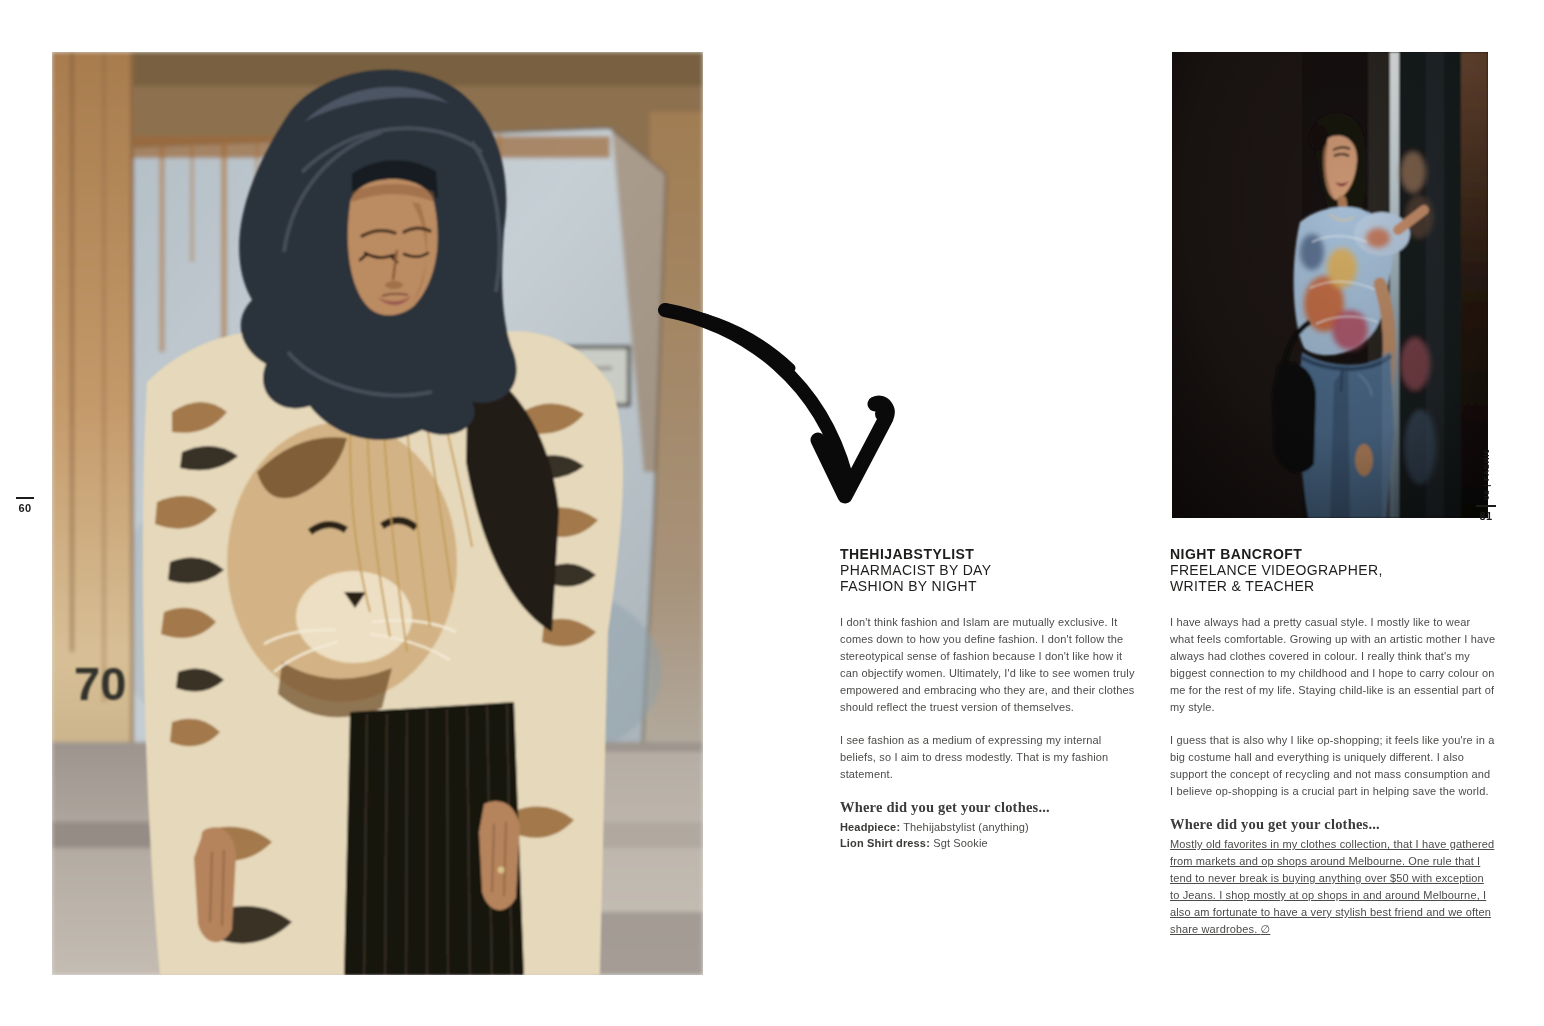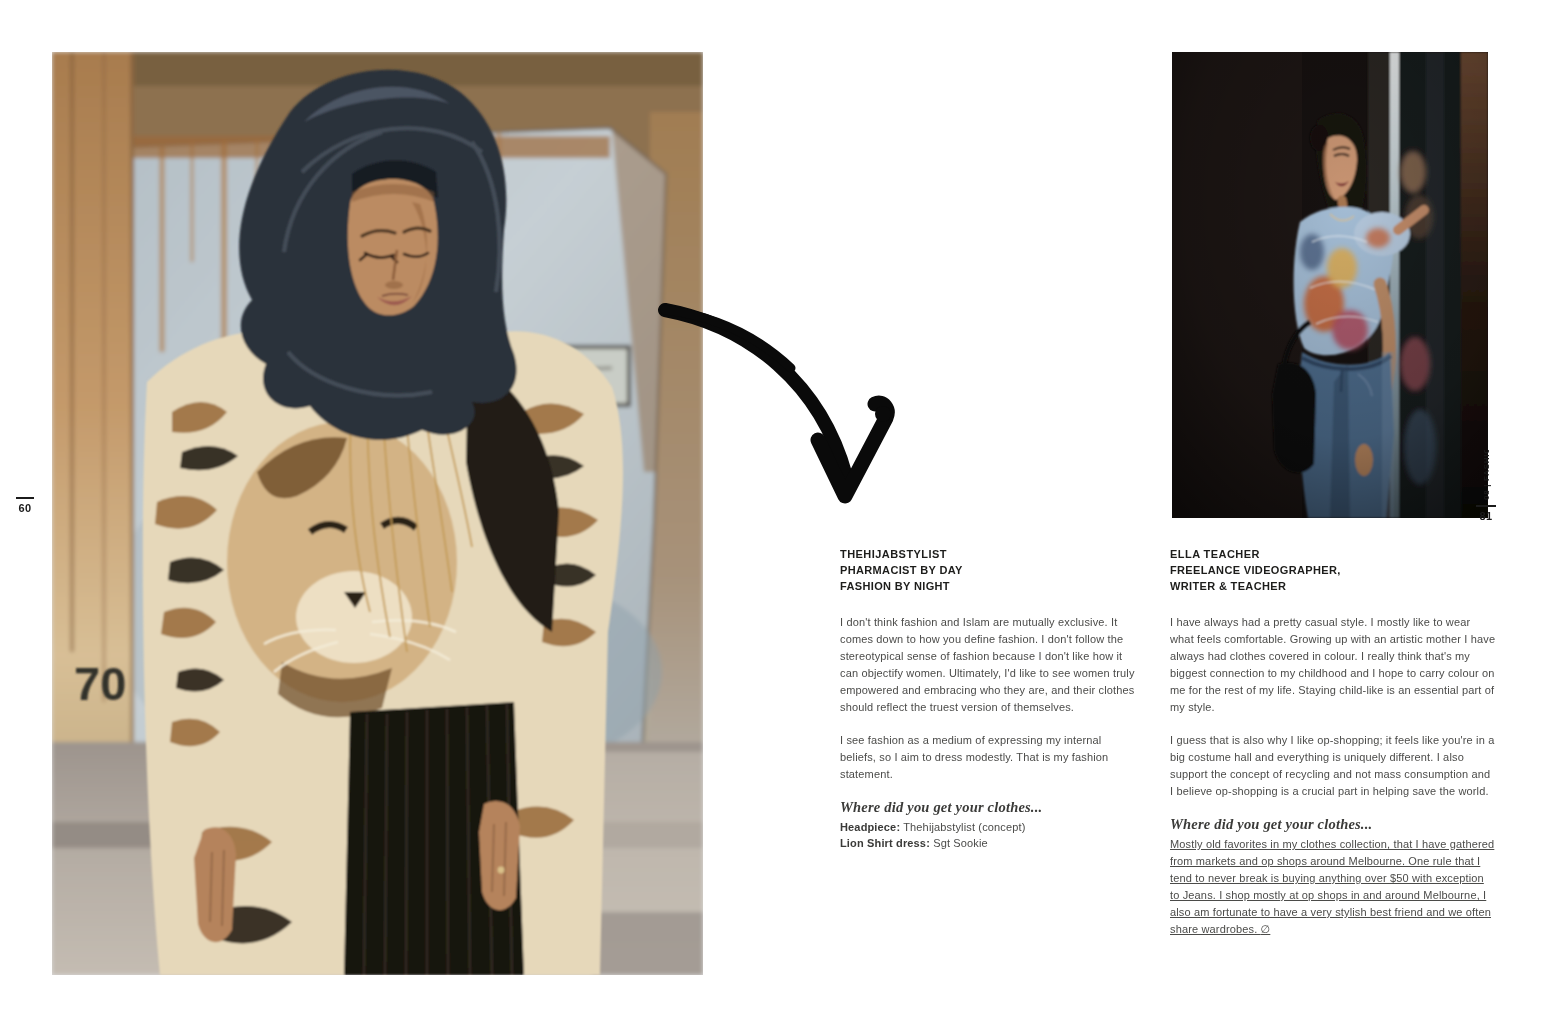--- a/index.html
+++ b/index.html
@@ -9,26 +9,26 @@
   }
   .photo { position:absolute; overflow:hidden; background:#ddd; }
   #photo-left  { left:52px;  top:52px; width:651px; height:923px; }
   #photo-right { left:1172px; top:52px; width:316px; height:466px; }
   .photo svg { display:block; width:100%; height:100%; }
 
   .col { position:absolute; color:#4b4b49; font-size:11px; line-height:17px; letter-spacing:.15px; }
   #col-left  { left:840px;  top:546px; width:298px; }
   #col-right { left:1170px; top:546px; width:326px; }
 
-  .headline { margin:0 0 20px 0; color:#1d1d1b; font-size:11px; line-height:16px;
+  .headline { margin:0 0 20px 0; color:#1d1d1b; font-size:14px; line-height:16px;
               font-weight:700; letter-spacing:.45px; }
-  .headline .sub { display:block; font-weight:700; letter-spacing:.35px; }
+  .headline .sub { display:block; font-weight:400; letter-spacing:.35px; }
 
   .col p { margin:0 0 16px 0; }
-  .question { font-family:"Liberation Serif", serif; font-style:italic; font-weight:700;
+  .question { font-family:"Liberation Serif", serif; font-weight:700;
               font-size:14.5px; color:#3b3b39; letter-spacing:.2px; margin:0 0 3px 0; }
   .credit { line-height:16px; }
   .credit b { color:#3a3a38; font-weight:700; }
   .after-question { margin-top:0;text-decoration:underline; }
 
   .edge-left  { position:absolute; left:13px; top:497px; width:24px; text-align:center; }
   .edge-right { position:absolute; left:1473px; top:450px; width:26px; text-align:center; }
   .edge-rule  { height:1.5px; background:#1b1b1b; margin:0 3px 3px 3px; }
   .edge-num   { font-size:11px; font-weight:700; color:#1b1b1b; letter-spacing:.5px; }
   .vert-label { writing-mode:vertical-rl; transform:rotate(180deg); font-size:8px; font-weight:700;
@@ -238,21 +238,21 @@
 
   <section class="col" id="col-left">
     <h2 class="headline">
       <span>THEHIJABSTYLIST</span>
       <span class="sub">PHARMACIST BY DAY</span>
       <span class="sub">FASHION BY NIGHT</span>
     </h2>
     <p>I don't think fashion and Islam are mutually exclusive. It comes down to how you define fashion. I don't follow the stereotypical sense of fashion because I don't like how it can objectify women. Ultimately, I'd like to see women truly empowered and embracing who they are, and their clothes should reflect the truest version of themselves.</p>
     <p>I see fashion as a medium of expressing my internal beliefs, so I aim to dress modestly. That is my fashion statement.</p>
     <div class="question">Where did you get your clothes...</div>
-    <div class="credit"><b>Headpiece:</b><span> Thehijabstylist (concept)</span></div>
+    <div class="credit"><b>Headpiece:</b><span> Thehijabstylist (anything)</span></div>
     <div class="credit"><b>Lion Shirt dress:</b><span> Sgt Sookie</span></div>
   </section>
 
   <figure class="photo" id="photo-right" style="margin:0;">
     <svg viewBox="0 0 316 466" preserveAspectRatio="none">
       <defs>
         <linearGradient id="sliverG" x1="0" y1="0" x2="0" y2="1">
           <stop offset="0" stop-color="#e8eaea"></stop>
             <stop offset="0.45" stop-color="#9fb0b8"></stop>
           <stop offset="1" stop-color="#5f727c"></stop>
@@ -338,21 +338,21 @@
         <path d="M112,314 C116,290 128,276 138,270" stroke="#0b0908" stroke-width="5" fill="none"></path>
 
         <ellipse cx="192" cy="408" rx="9" ry="16" fill="#b9875f"></ellipse>
       </g>
       <rect x="0" y="0" width="316" height="466" fill="url(#vig)"></rect>
     </svg>
   </figure>
 
   <section class="col" id="col-right">
     <h2 class="headline">
-      <span>ELLA TEACHER</span>
+      <span>NIGHT BANCROFT</span>
       <span class="sub">FREELANCE VIDEOGRAPHER,</span>
       <span class="sub">WRITER &amp; TEACHER</span>
     </h2>
     <p>I have always had a pretty casual style. I mostly like to wear what feels comfortable. Growing up with an artistic mother I have always had clothes covered in colour. I really think that's my biggest connection to my childhood and I hope to carry colour on me for the rest of my life. Staying child-like is an essential part of my style.</p>
     <p>I guess that is also why I like op-shopping; it feels like you're in a big costume hall and everything is uniquely different. I also support the concept of recycling and not mass consumption and I believe op-shopping is a crucial part in helping save the world.</p>
     <div class="question">Where did you get your clothes...</div>
     <p class="after-question"><span>Mostly old favorites in my clothes collection, that I have gathered from markets and op shops around Melbourne. One rule that I tend to never break is buying anything over $50 with exception to Jeans. I shop mostly at op shops in and around Melbourne, I also am fortunate to have a very stylish best friend and we often share wardrobes. </span><span>∅</span></p>
   </section>
 
   <div class="edge-left">

